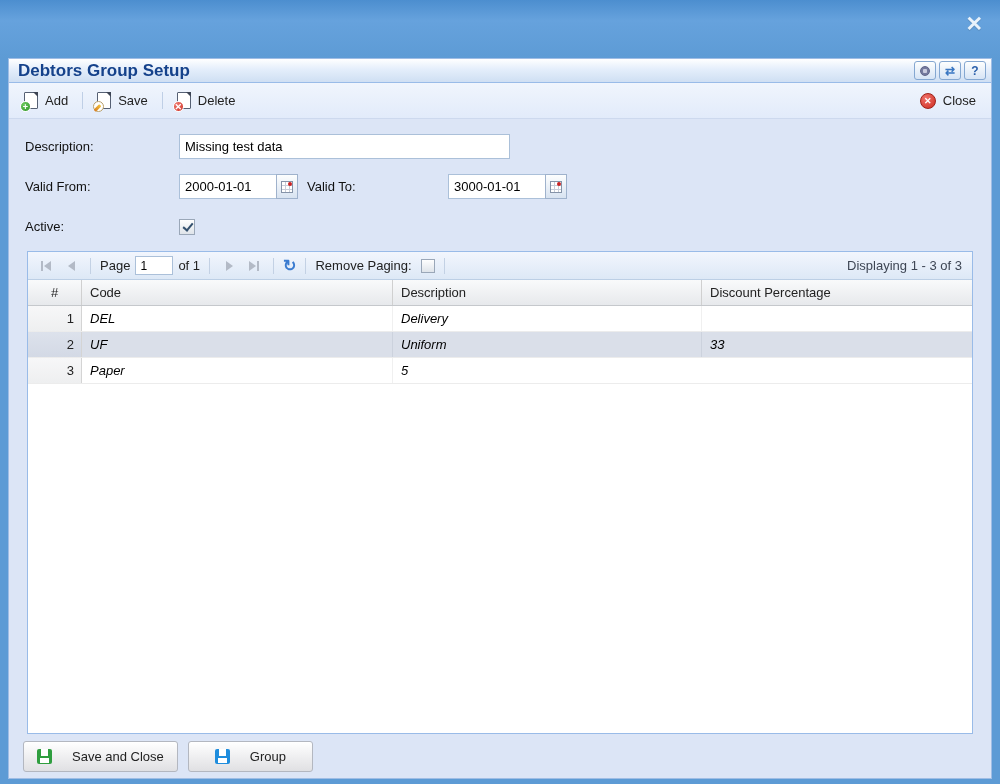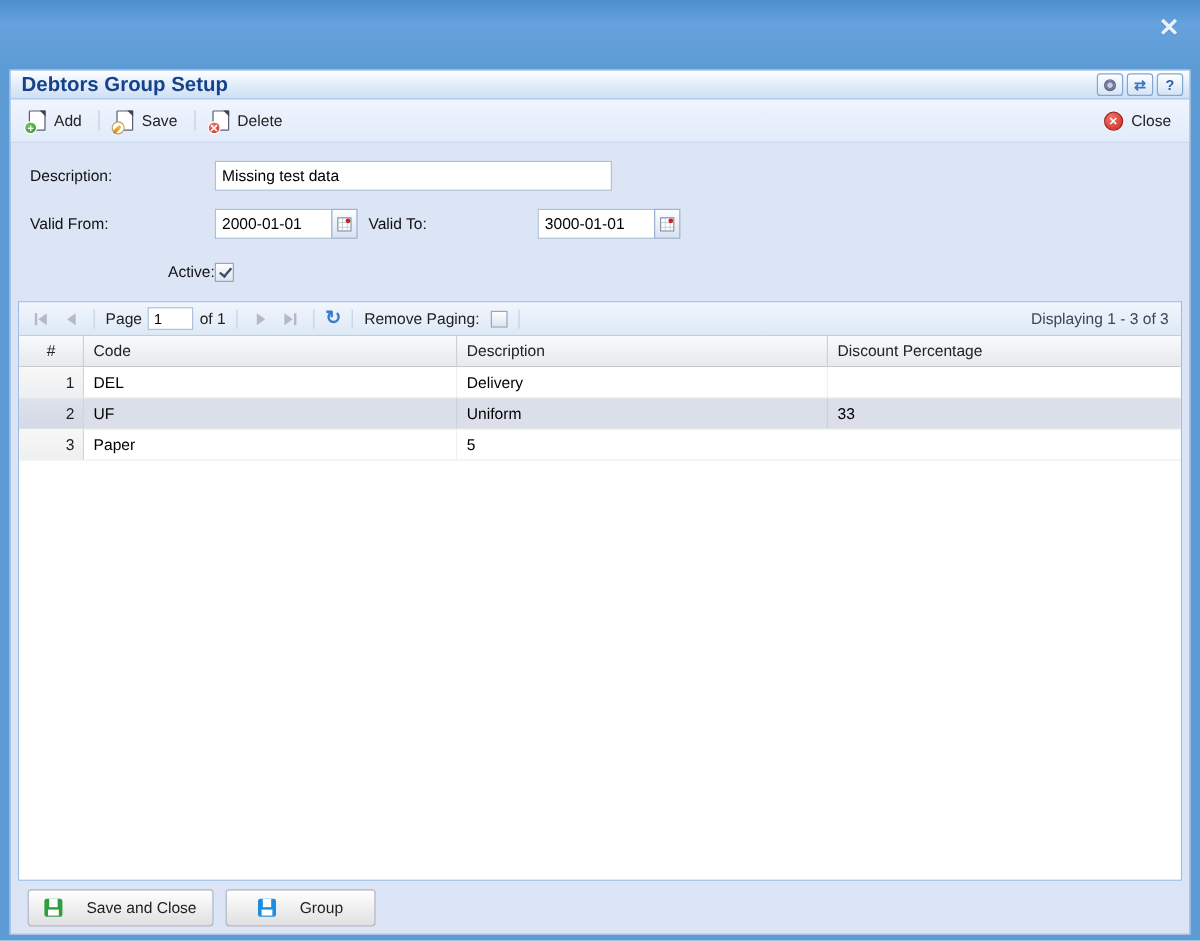--- a/index.html
+++ b/index.html
@@ -45,41 +45,41 @@
   .date-trigger { width:22px; height:25px; border:1px solid #9fb2cc; background:linear-gradient(180deg,#fdfefe,#d8e3f1); display:flex; align-items:center; justify-content:center; cursor:pointer; flex:none; }
   .cal-icon { position:relative; width:12px; height:12px; background:#fff; border:1px solid #8593a8;
     background-image:linear-gradient(#c8cdd8 1px, transparent 1px), linear-gradient(90deg, #c8cdd8 1px, transparent 1px);
     background-size:4px 4px; background-position:-1px -1px; }
   .cal-icon::after { content:""; position:absolute; top:0; right:0; width:4px; height:4px; border-radius:50%; background:#cc2222; }
   .valid-to-label { width:150px; flex:none; padding-left:9px; }
   .checkbox { width:16px; height:16px; border:1px solid #9aa7b8; background:linear-gradient(180deg,#fefefe,#dfe4ea); position:relative; cursor:pointer; flex:none; }
   .checkbox.checked::after { content:""; position:absolute; left:3px; top:3px; width:8px; height:4px; border-left:2px solid #33506e; border-bottom:2px solid #33506e; transform:rotate(-50deg); }
 
   
-  .grid-wrap { flex:1; margin:0 6px; border:1px solid #99bbe8; background:#fff; display:flex; flex-direction:column; overflow:hidden; }
+  .grid-wrap { flex:1; margin:0 18px; border:1px solid #99bbe8; background:#fff; display:flex; flex-direction:column; overflow:hidden; }
   .paging { height:28px; flex:none; background:linear-gradient(180deg,#f2f6fd,#dde8f6); border-bottom:1px solid #bccfe5; display:flex; align-items:center; padding:0 8px; gap:5px; font-size:13px; color:#222; }
   .pg-btn { width:20px; height:20px; display:flex; align-items:center; justify-content:center; gap:1px; cursor:pointer; }
   .tri-l { width:0; height:0; border-top:5px solid transparent; border-bottom:5px solid transparent; border-right:7px solid #b3bac6; }
   .tri-r { width:0; height:0; border-top:5px solid transparent; border-bottom:5px solid transparent; border-left:7px solid #b3bac6; }
   .pg-bar { width:2px; height:10px; background:#b3bac6; }
   .pg-sep { width:1px; height:16px; background:#c3d1e4; margin:0 4px; flex:none; }
   .pg-input { width:38px; height:19px; border:1px solid #abc0d9; font-family:"Liberation Sans",sans-serif; font-size:12px; padding:0 4px; }
   .pg-refresh { color:#3a7bd0; font-size:16px; font-weight:bold; line-height:1; cursor:pointer; }
   .pg-status { margin-left:auto; color:#3e4654; font-size:13px; padding-right:2px; }
 
   .grid-header { display:grid; grid-template-columns:54px 311px 309px 1fr; height:26px; flex:none;
     background:linear-gradient(180deg,#f9fafb,#e7e9ec); border-bottom:1px solid #c5c8cc; font-size:13px; color:#222; }
   .gh-cell { display:flex; align-items:center; padding:0 8px; border-right:1px solid #d0d0d0; cursor:pointer; }
   .gh-cell.num { justify-content:center; padding:0; }
 
   .grid-row { display:grid; grid-template-columns:54px 311px 309px 1fr; height:26px; flex:none; border-bottom:1px solid #ececec; font-size:13px; color:#000; background:#fff; cursor:pointer; }
   .grid-row.striped { background:#dadfe9; }
   .rn-cell { display:flex; align-items:center; justify-content:flex-end; padding-right:7px; background:linear-gradient(180deg,#f7f7f8,#eeeff0); border-right:1px solid #d4d4d4; color:#222; }
   .grid-row.striped .rn-cell { background:linear-gradient(180deg,#dde2ec,#d3d9e5); }
-  .cell { display:flex; align-items:center; padding:0 8px; border-right:1px solid #f0f0f0; }
+  .cell { display:flex; align-items:center; padding:0 8px; border-right:1px solid #f0f0f0;font-style:italic; }
   .grid-row.striped .cell { border-right:1px solid #ccd2dd; }
   .grid-filler { flex:1; background:#fff; }
 
   
   .bbar { height:44px; flex:none; display:flex; align-items:center; gap:10px; padding:0 14px; }
   .save-btn { display:flex; align-items:center; gap:20px; height:31px; padding:0 13px; background:linear-gradient(180deg,#ffffff,#ececee 60%,#e0e0e3); border:1px solid #b3b7c0; border-radius:3px; font-size:13px; color:#222; cursor:pointer; box-shadow:inset 0 1px 0 rgba(255,255,255,0.8); }
   .save-btn.save-only { padding:0 26px; }
   .floppy { position:relative; width:15px; height:15px; border-radius:2px; flex:none; }
   .floppy.green { background:#2f9e3f; }
   .floppy.blue { background:#1f8ddd; }
@@ -155,21 +155,21 @@
         <input class="date-input" type="text" value="2000-01-01" style="">
         <span class="date-trigger">
             <span class="cal-icon"></span>
           </span>
         <span class="valid-to-label">Valid To:</span>
         <input class="date-input" type="text" value="3000-01-01" style="">
         <span class="date-trigger">
             <span class="cal-icon"></span>
           </span>
       </div>
-      <div class="form-row" style="margin-bottom:6px;text-align:right;">
+      <div class="form-row" style="margin-bottom:6px;">
         <span class="form-label">Active:</span>
         <span class="checkbox checked"></span>
       </div>
     </div>
 
     <div class="grid-wrap">
 
       <div class="paging">
         <span class="pg-btn">
             <span class="pg-bar"></span>

